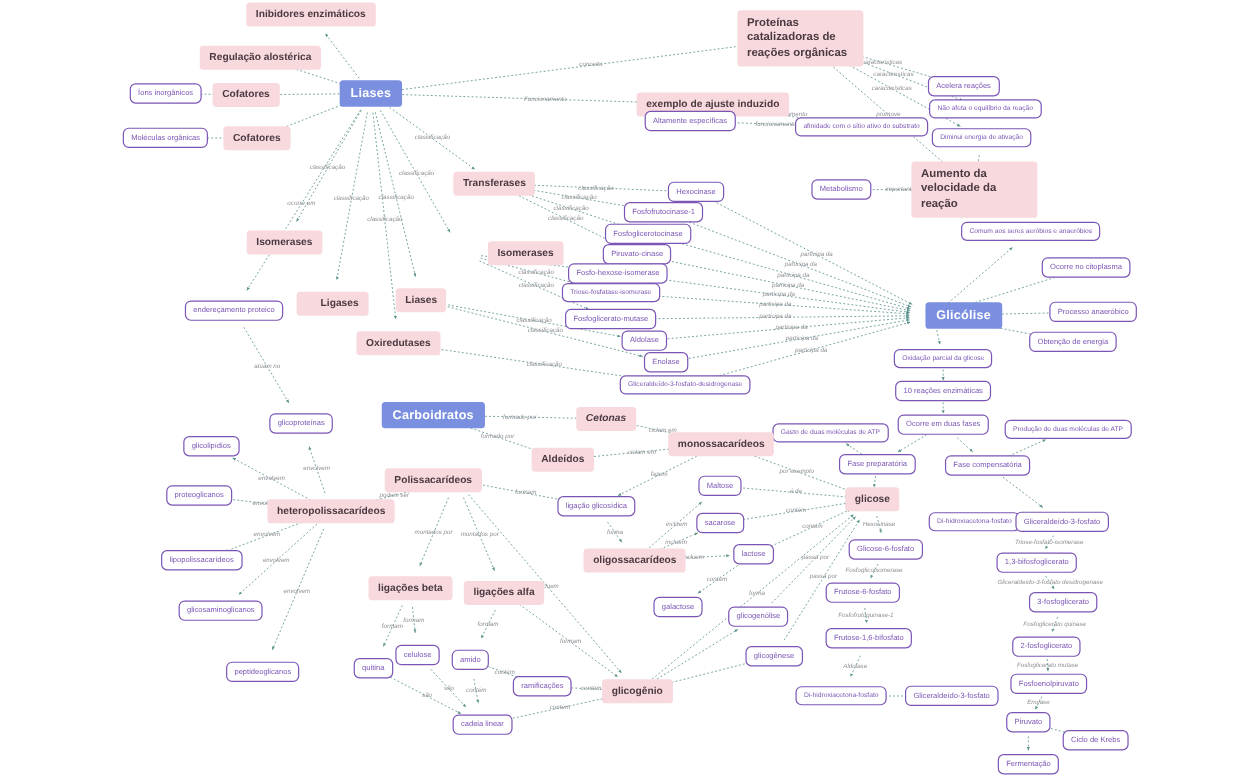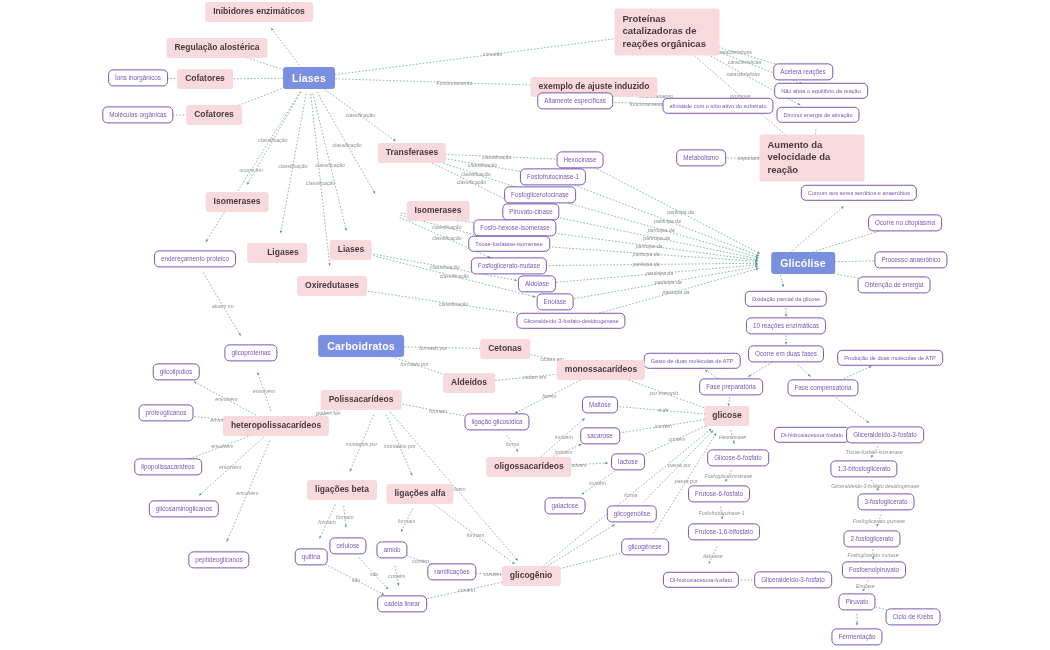--- a/index.html
+++ b/index.html
@@ -314,21 +314,21 @@
       <div class="node n-outline" style="left: 905px; top: 223px;">Ocorre no citoplasma</div>
       <div class="node n-outline" style="left: 911px; top: 260px;">Processo anaeróbico</div>
       <div class="node n-outline" style="left: 894px; top: 285px;">Obtenção de energia</div>
       <div class="node n-outline sm" style="left: 786px; top: 299px;">Oxidação parcial da glicose</div>
       <div class="node n-outline" style="left: 786px; top: 326px;">10 reações enzimáticas</div>
       <div class="node n-outline" style="left: 786px; top: 354px;">Ocorre em duas fases</div>
       <div class="node n-outline sm" style="left: 890px; top: 358px;">Produção de duas moléculas de ATP</div>
       <div class="node n-outline sm" style="left: 692px; top: 361px;">Gasto de duas moléculas de ATP</div>
       <div class="node n-outline" style="left: 731px; top: 387px;">Fase preparatória</div>
       <div class="node n-outline" style="left: 823px; top: 388px;">Fase compensatória</div>
-      <div class="node n-pink" style="left: 505px; top: 349px;">Cetonas</div>
+      <div class="node n-pink" style="left: 505px; top: 349px; font-style: italic;">Cetonas</div>
       <div class="node n-pink" style="left: 469px; top: 383px;">Aldeídos</div>
       <div class="node n-pink" style="left: 601px; top: 370px;">monossacarídeos</div>
       <div class="node n-pink" style="left: 361px; top: 400px;">Polissacarídeos</div>
       <div class="node n-pink" style="left: 276px; top: 426px;">heteropolissacarídeos</div>
       <div class="node n-outline" style="left: 497px; top: 422px;">ligação glicosídica</div>
       <div class="node n-pink" style="left: 529px; top: 467px;">oligossacarídeos</div>
       <div class="node n-outline" style="left: 176px; top: 372px;">glicolipídios</div>
       <div class="node n-outline" style="left: 166px; top: 413px;">proteoglicanos</div>
       <div class="node n-outline" style="left: 168px; top: 467px;">lipopolissacarídeos</div>
       <div class="node n-outline" style="left: 184px; top: 509px;">glicosaminoglicanos</div>

